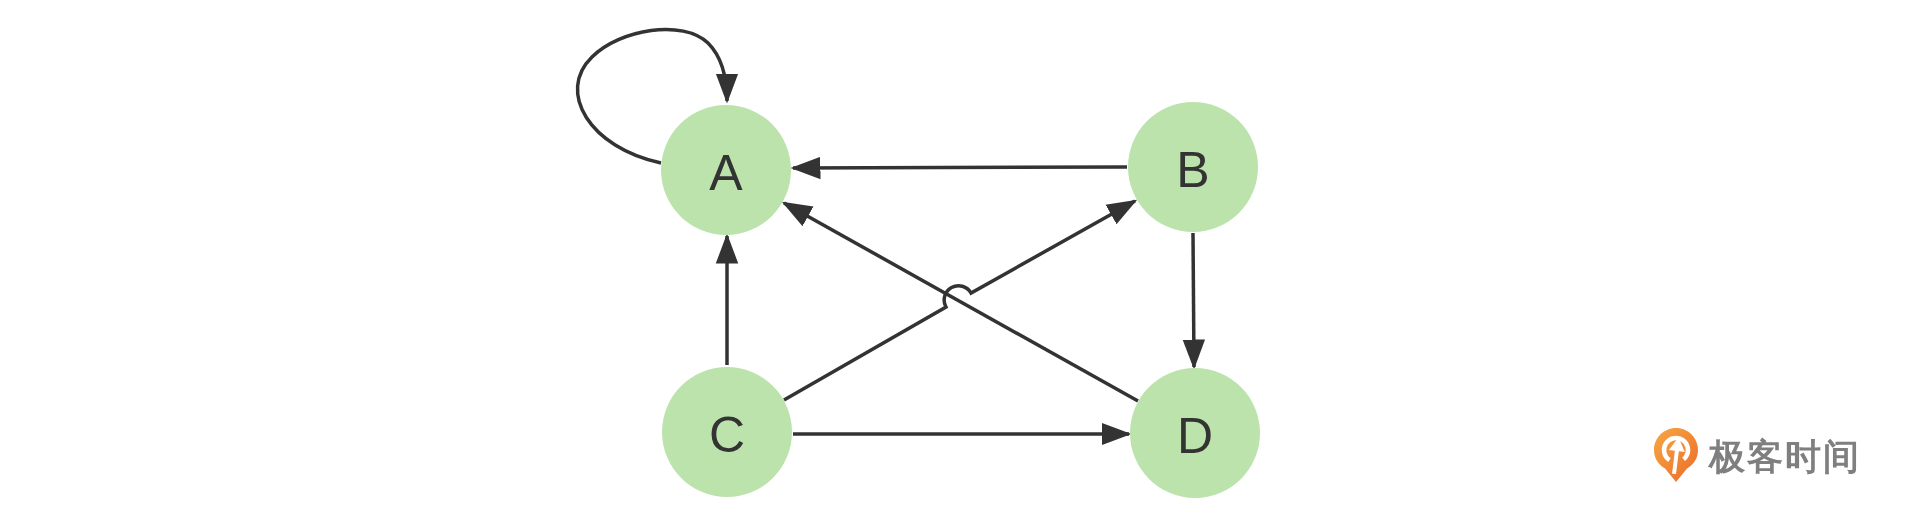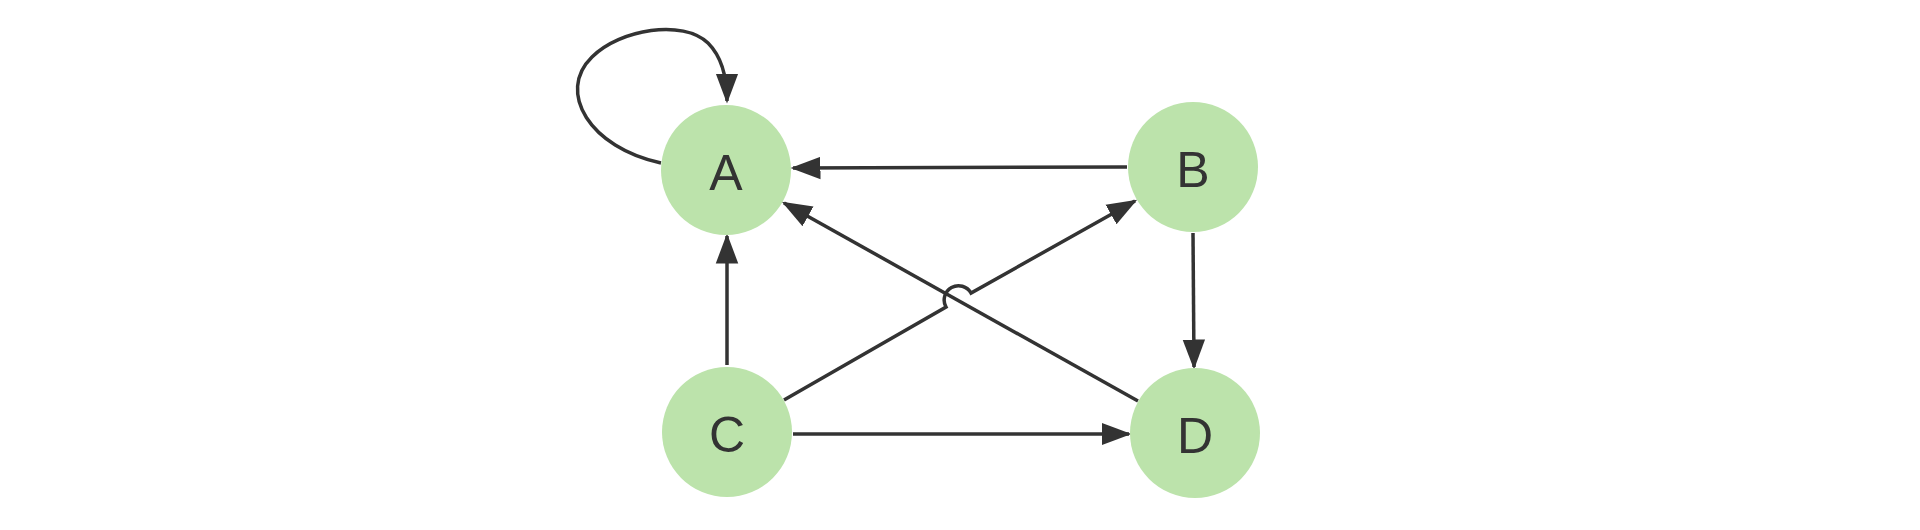--- a/index.html
+++ b/index.html
@@ -74,14 +74,31 @@
           <circle cx="727" cy="432" r="65" fill="#bce3ab"></circle>
           <text x="727" y="432" text-anchor="middle" dominant-baseline="central" dy="3" class="node-label" fill="#333333">C</text>
         </g>
         <g>
           <circle cx="1195" cy="433" r="65" fill="#bce3ab"></circle>
           <text x="1195" y="433" text-anchor="middle" dominant-baseline="central" dy="3" class="node-label" fill="#333333">D</text>
         </g>
       </g>
   </svg>
 
+  <div id="logo">
+    <svg width="48" height="58" viewBox="0 0 48 58" xmlns="http://www.w3.org/2000/svg">
+      <defs>
+        <linearGradient id="orangeGrad" x1="0" y1="0" x2="1" y2="1">
+          <stop offset="0" stop-color="#f7a843"></stop>
+          <stop offset="1" stop-color="#ec6b28"></stop>
+        </linearGradient>
+      </defs>
+      <path d="M 24 0 C 36.2 0 46 9.8 46 22 C 46 30.5 41.3 36.9 35 40.5 L 24 54 L 13 40.5 C 6.7 36.9 2 30.5 2 22 C 2 9.8 11.8 0 24 0 Z" fill="url(#orangeGrad)"></path>
+      <circle cx="24" cy="22" r="12" fill="none" stroke="#ffffff" stroke-width="4.5" stroke-dasharray="60 15.4" transform="rotate(123 24 22)"></circle>
+      <g transform="rotate(7 24 30)">
+        <polygon points="22,46 22,20 26,20 26,46" fill="#ffffff"></polygon>
+        <polygon points="24,9 32,23 16,23" fill="#ffffff"></polygon>
+      </g>
+    </svg>
+    <span id="logo-text" style="color: rgb(127, 127, 127);">极客时间</span>
+  </div>
 
 </div>
 
 </body></html>

